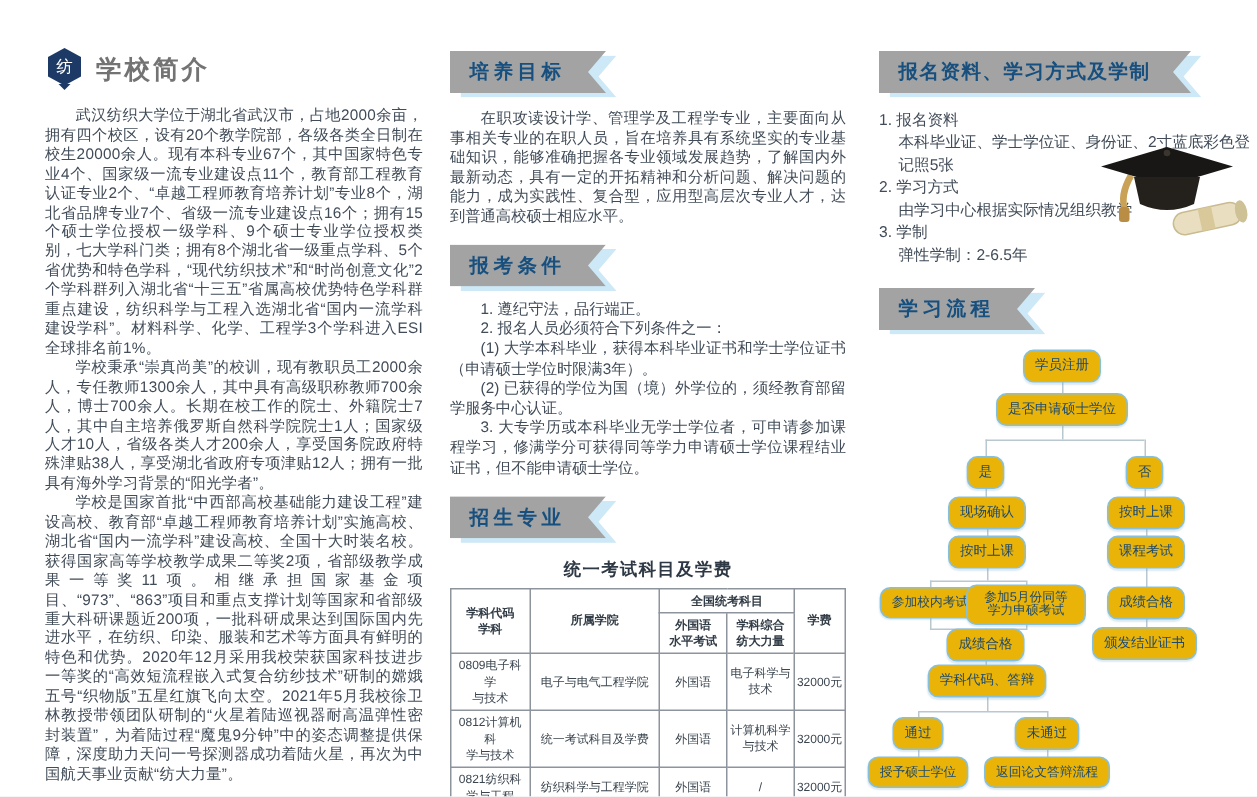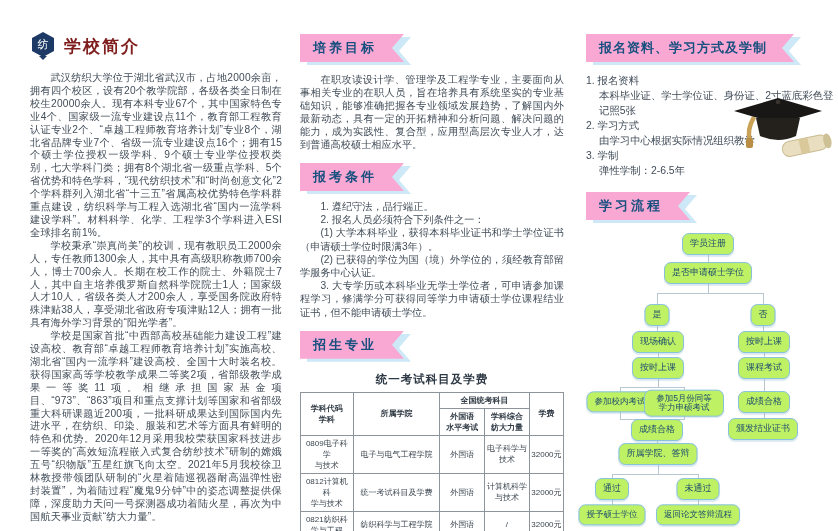--- a/index.html
+++ b/index.html
@@ -7,29 +7,29 @@
   .page { position:relative; width:838px; height:531px; background:#ffffff; overflow:hidden; color:#3f4a55; }
 
   
   .col { position:absolute; top:0; }
   .col1 { left:30px;  width:252px; }
   .col2 { left:300px; width:264px; }
   .col3 { left:586px; width:250px; }
 
   
   .p1-header { display:flex; align-items:center; gap:8px; margin-top:32px; margin-bottom:12px; }
-  .p1-header h1 { font-size:17px; font-weight:bold; color:#7f1d1d; letter-spacing:2px; }
+  .p1-header h1 { font-size:17px; font-weight:bold; color:#737373; letter-spacing:2px; }
   .badge { width:26px; height:28px; display:inline-block; flex:0 0 auto; }
   .col1 p { font-size:10.2px; line-height:12.9px; text-align:justify; text-indent:2em; color:#414c58; letter-spacing:0.2px; }
 
   
   .ribbon { position:relative; display:inline-block; margin-bottom:9px; }
   .ribbon-back { position:absolute; top:3px; left:7px; right:-7px; bottom:-3px; background:#cde8f6;
                  clip-path:polygon(0 0,100% 0,calc(100% - 12px) 50%,100% 100%,0 100%); }
-  .ribbon-front { position:relative; display:inline-block; background:#f9a8d4; color:#17507f;
+  .ribbon-front { position:relative; display:inline-block; background:#a3a3a3; color:#17507f;
                   font-weight:bold; font-size:13px; letter-spacing:3px;
                   padding:5px 27px 5px 13px;
                   clip-path:polygon(0 0,100% 0,calc(100% - 12px) 50%,100% 100%,0 100%); }
 
   
   .col2 .ribbon { margin-top:34px; }
   .col2 .ribbon + .body { margin-top:2px; }
   .col2 .ribbon.r2 { margin-top:12px; }
   .col2 .ribbon.r3 { margin-top:12px; }
   .body { font-size:10.2px; line-height:13px; text-align:justify; text-indent:2em; color:#414c58; }
@@ -43,21 +43,21 @@
 
   
   .col3 .ribbon { margin-top:34px; }
   .enroll-list { margin-top:2px; font-size:10.4px; line-height:15px; color:#414c58; }
   .enroll-label { font-weight:normal; }
   .enroll-detail { padding-left:13px; }
   .cap-illustration { position:absolute; right:2px; top:96px; width:112px; height:66px; }
   .col3 .ribbon.flowhead { margin-top:14px; }
 
   .flow { position:relative; width:250px; height:302px; margin-top:2px; }
-  .fnode { position:absolute; transform:translate(-50%,-50%); background:#bef264; border:1px solid #86c0dd;
+  .fnode { position:absolute; transform:translate(-50%,-50%); background:#eab308; border:1px solid #86c0dd;
            border-radius:7px; color:#1d4a6e; font-size:9px; line-height:1.1; padding:5px 7px;
            white-space:nowrap; text-align:center; box-shadow:0 1px 1px rgba(120,170,200,.25); }
   .fnode.wide { white-space:pre-line; width:80px; padding:3px 4px; }
   .vl, .hl { position:absolute; background:#b9c7d1; }
   .vl { width:1px; } .hl { height:1px; }
 </style>
 </head>
 <body>
 
 <div class="page">
@@ -223,21 +223,21 @@
       <div class="fnode" style="left:72px;top:111px">现场确认</div>
       <div class="fnode" style="left:178px;top:111px">按时上课</div>
       <div class="fnode" style="left:72px;top:137px">按时上课</div>
       <div class="fnode" style="left:178px;top:137px">课程考试</div>
       <div class="fnode" style="left:34px;top:171px;font-size:8.5px">参加校内考试</div>
       <div class="fnode wide" style="left:98px;top:172px;font-size:8.5px">参加5月份同等
 学力申硕考试</div>
       <div class="fnode" style="left:178px;top:171px">成绩合格</div>
       <div class="fnode" style="left:71px;top:199px">成绩合格</div>
       <div class="fnode" style="left:177px;top:198px">颁发结业证书</div>
-      <div class="fnode" style="left:72px;top:223px">所属学院、答辩</div>
+      <div class="fnode" style="left:72px;top:223px">学科代码、答辩</div>
       <div class="fnode" style="left:26px;top:258px">通过</div>
       <div class="fnode" style="left:112px;top:258px">未通过</div>
       <div class="fnode" style="left:26px;top:284px;font-size:8.5px">授予硕士学位</div>
       <div class="fnode" style="left:112px;top:284px;font-size:8.5px">返回论文答辩流程</div>
     </div>
   </section>
 
 </div>
 
 </body></html>

